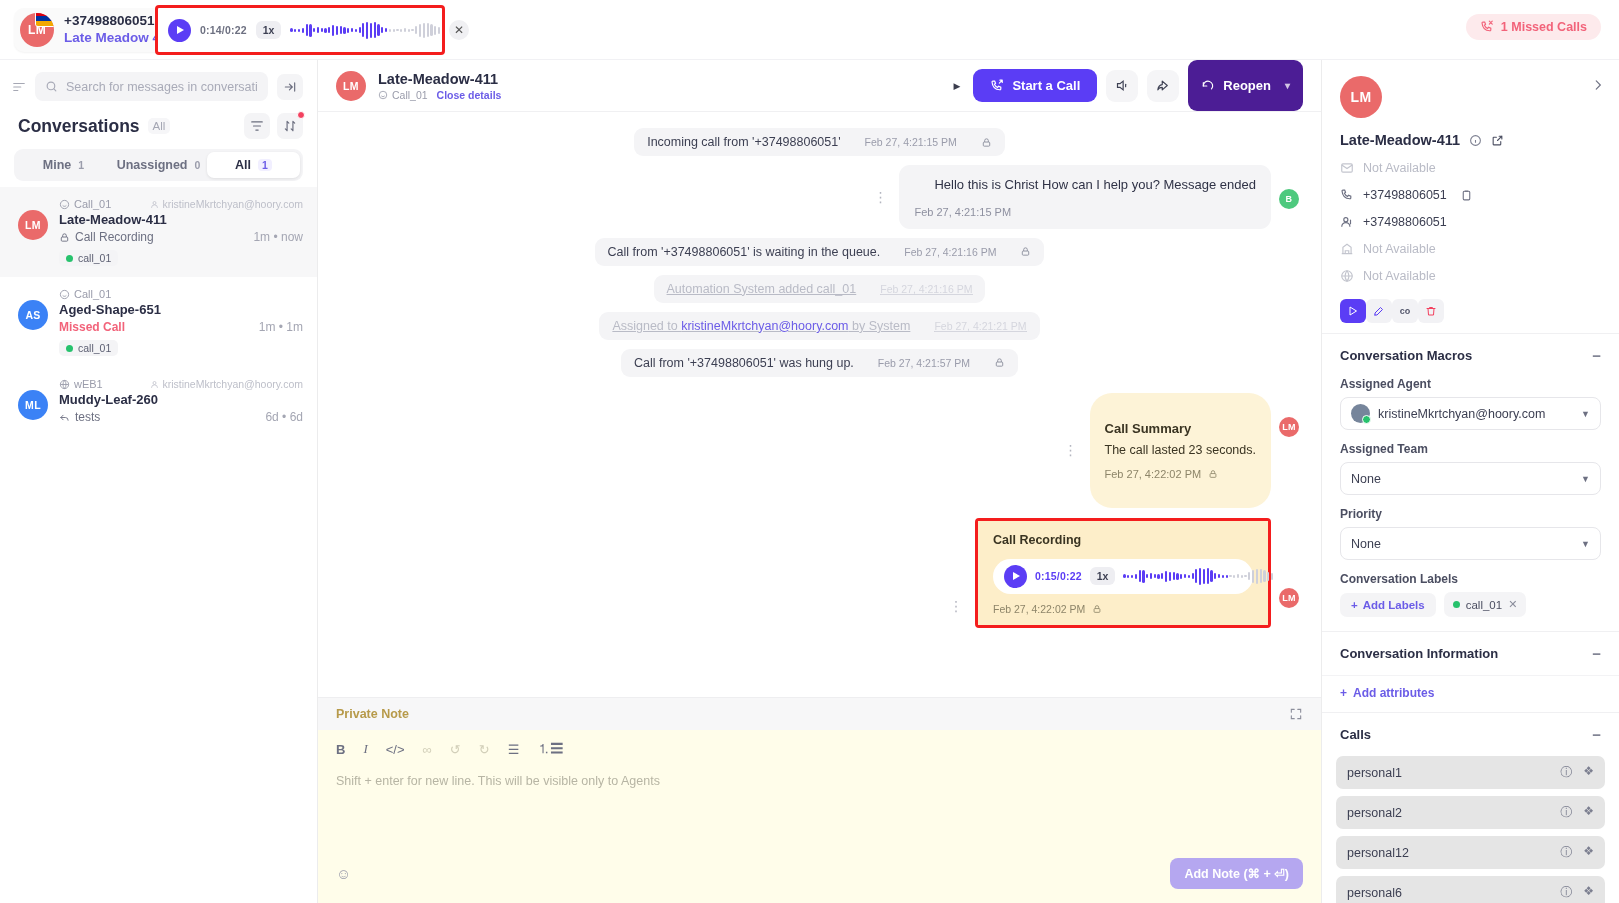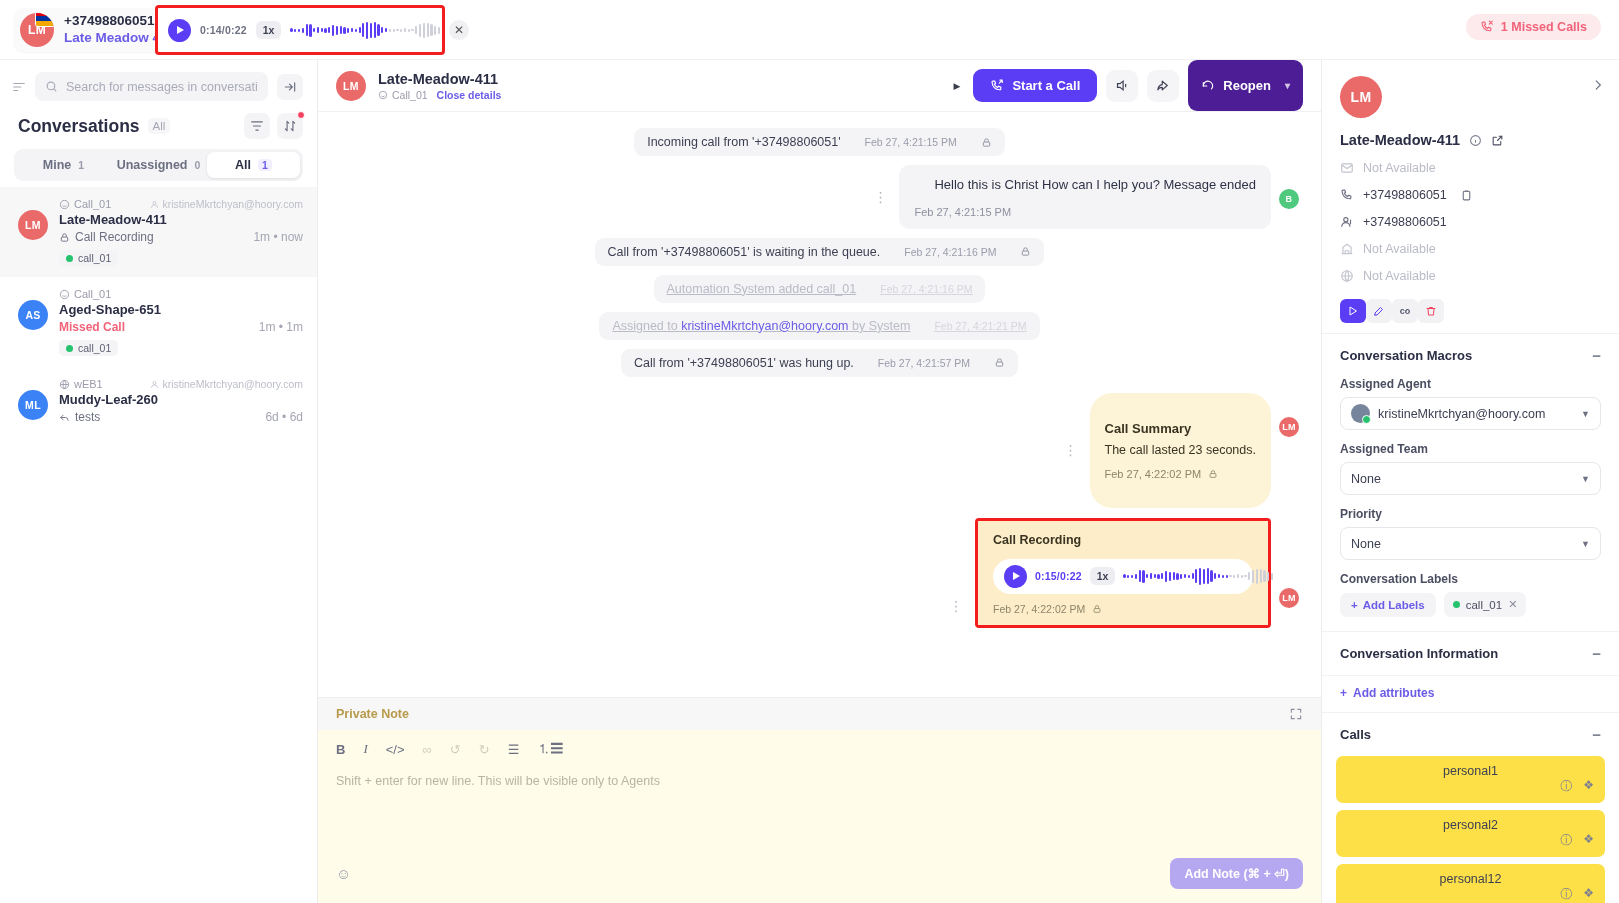--- a/index.html
+++ b/index.html
@@ -257,22 +257,22 @@
     background: #f4f4f6; border-radius: 7px; padding: 6px 11px; font-size: 11.5px;
     color: #6b5ce7; font-weight: 700; display: flex; align-items: center; gap: 5px; cursor: pointer;
   }
   .label-chip {
     background: #f4f4f6; border-radius: 7px; padding: 6px 9px; font-size: 11.5px; color: #4b4e61;
     display: flex; align-items: center; gap: 6px;
   }
   .label-chip .x { color: #8a8d9b; cursor: pointer; font-size: 11px; }
   .add-attr { font-size: 12px; color: #6b5ce7; font-weight: 700; display: flex; align-items: center; gap: 6px; cursor: pointer; padding: 10px 18px 12px 18px; border-top: 1px solid #f3f3f5; }
   .macro-row {
-    display: flex; align-items: center; background: #fde047; border-radius: 7px;
-    padding: 8px 11px; margin: 0 14px 7px 14px; font-size: 12.5px; color: #3c3f52; cursor: pointer; flex-direction: column;
+    display: flex; align-items: center; background: #e5e5e5; border-radius: 7px;
+    padding: 8px 11px; margin: 0 14px 7px 14px; font-size: 12.5px; color: #3c3f52; cursor: pointer;
   }
   .macro-row .acts { margin-left: auto; display: flex; gap: 11px; color: #7c7f90; font-size: 12px; }
   svg { display: block; }
 </style>
 </head>
 <body>
 
 <div class="app">
 
   <div class="topbar">

